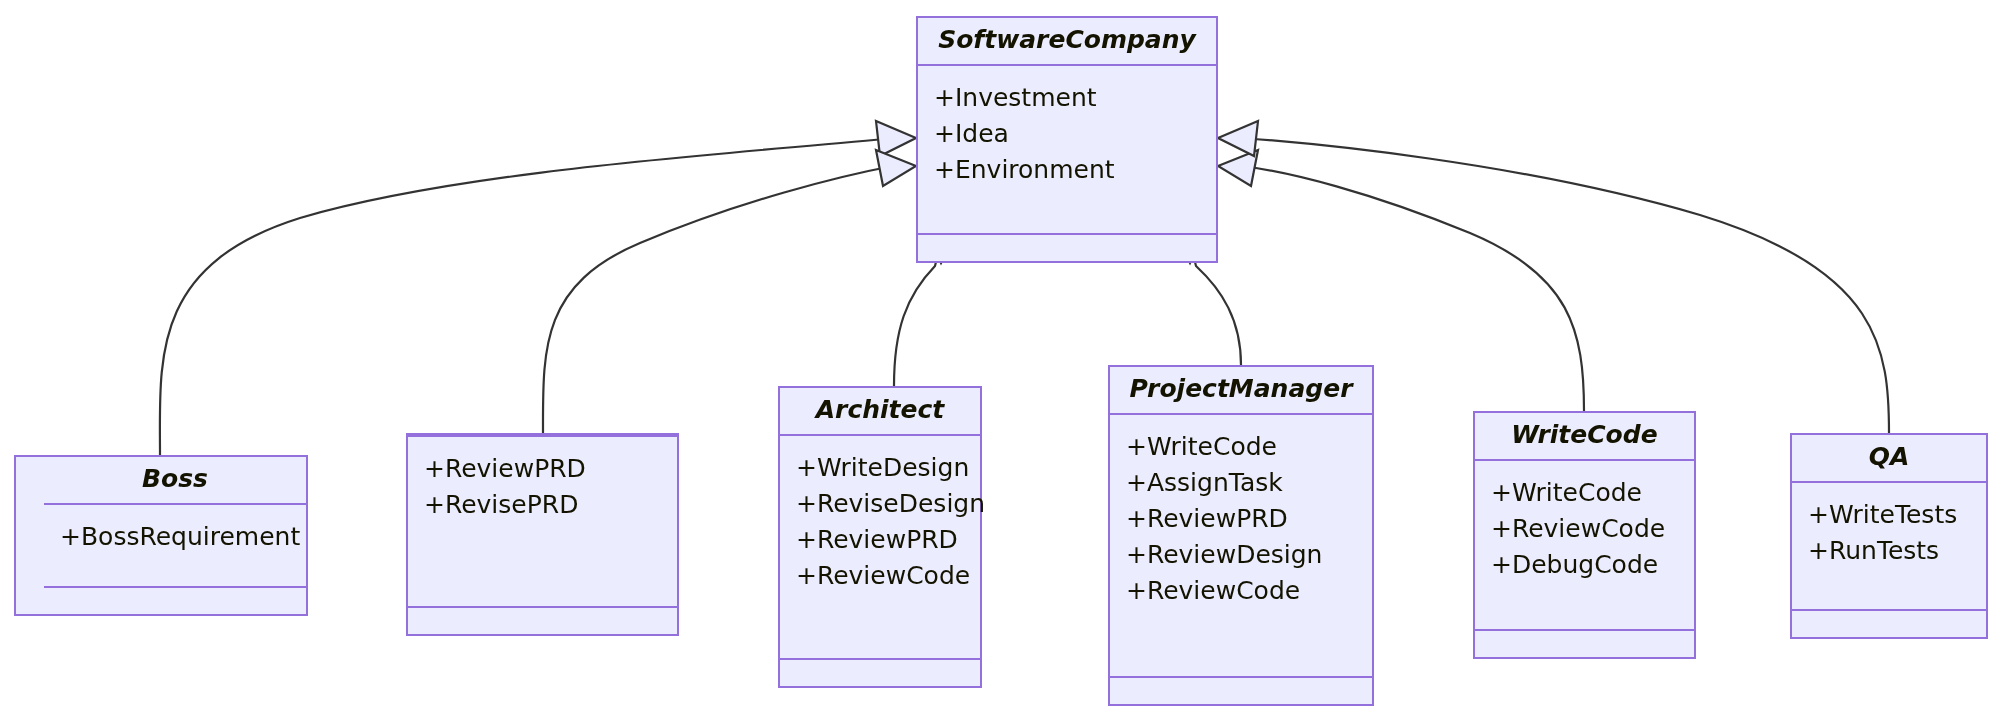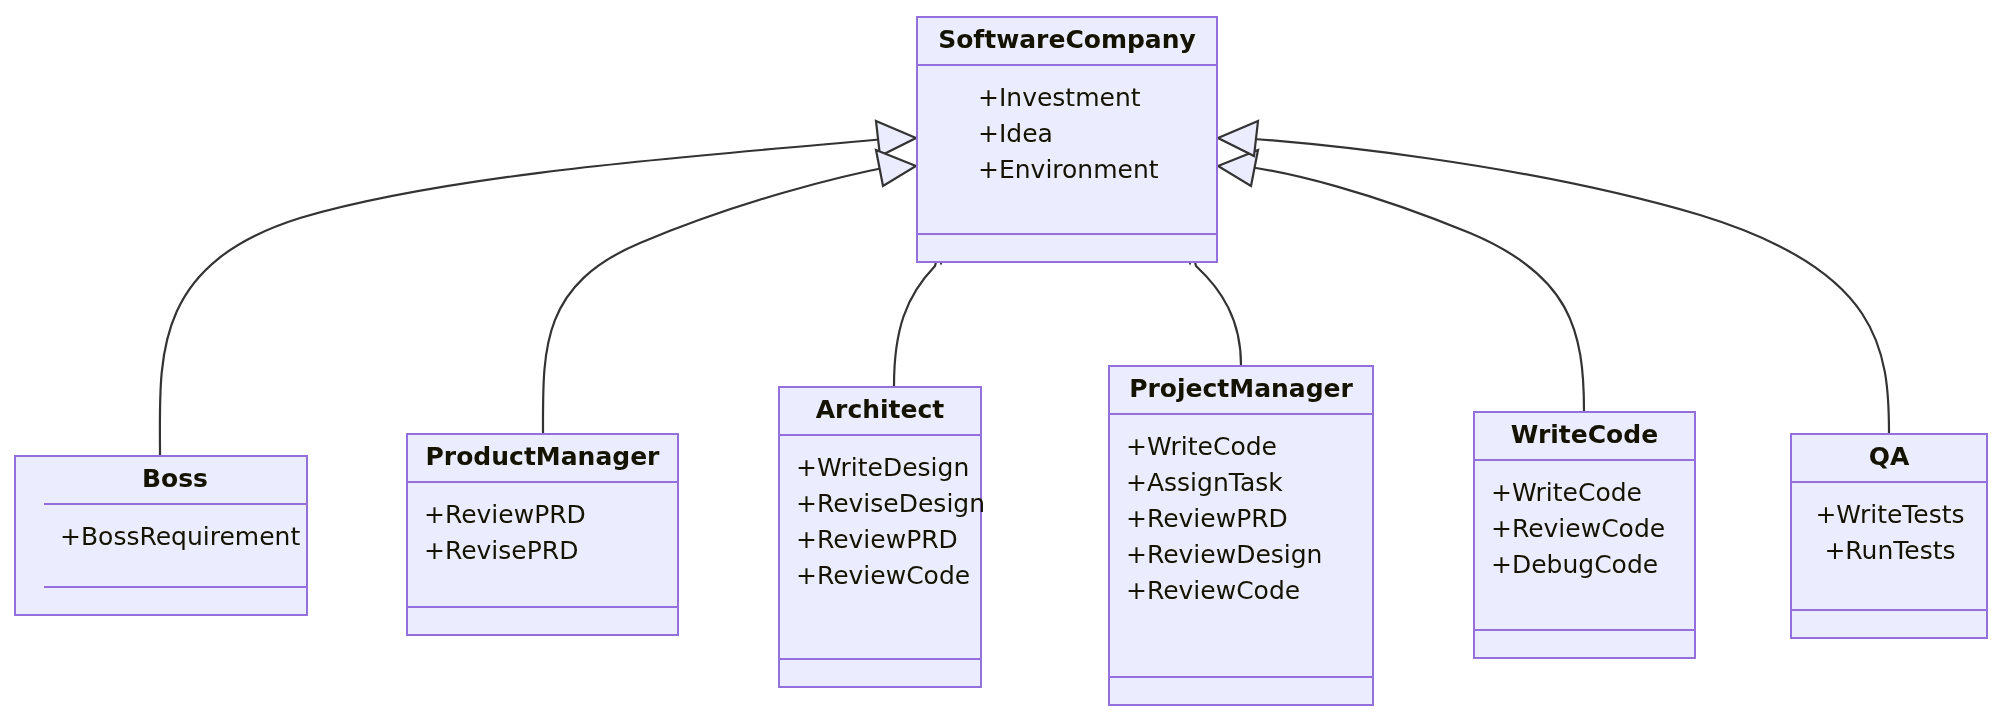--- a/index.html
+++ b/index.html
@@ -40,20 +40,21 @@
   }
 
   .class-name {
     font-weight: bold;
     font-size: 25px;
     color: #131300;
     text-align: center;
     padding: 8px 14px 10px 14px;
     line-height: 1.12;
     white-space: nowrap;
+    font-style: italic;
   }
 
   .divider {
     height: 0;
     border-top: 2px solid #9370DB;
     width: 100%;
   }
 
   .attr-list {
     padding: 14px 14px 14px 16px;
@@ -103,41 +104,40 @@
       <polygon points="941,263 922,226 959,228"></polygon>
       <polygon points="1190,263 1171,227 1208,225"></polygon>
       <polygon points="1218,166 1258,150 1251,186"></polygon>
       <polygon points="1218,138 1258,121 1254,156"></polygon>
     </g>
   </svg>
 
   <div class="uml-class" style="left:916px; top:16px; width:302px; height:247px;">
     <div class="class-name">SoftwareCompany</div>
     <div class="divider"></div>
-    <div class="attr-list" style="flex:1;margin-left:44px;">
+    <div class="attr-list" style="flex:1;">
       <div class="attr">+Investment</div>
       <div class="attr">+Idea</div>
       <div class="attr">+Environment</div>
     </div>
     <div class="divider"></div>
     <div class="method-list"></div>
   </div>
 
   <div class="uml-class" style="left:14px; top:455px; width:294px; height:161px;padding-left:28px;">
     <div class="class-name">Boss</div>
     <div class="divider"></div>
     <div class="attr-list" style="flex:1;">
       <div class="attr">+BossRequirement</div>
     </div>
     <div class="divider"></div>
     <div class="method-list"></div>
   </div>
 
   <div class="uml-class" style="left:406px; top:433px; width:273px; height:203px;">
-    <div class="class-name">ProductManager</div>
     <div class="divider"></div>
     <div class="attr-list" style="flex:1;">
       <div class="attr">+ReviewPRD</div>
       <div class="attr">+RevisePRD</div>
     </div>
     <div class="divider"></div>
     <div class="method-list"></div>
   </div>
 
   <div class="uml-class" style="left:778px; top:386px; width:204px; height:302px;">
@@ -175,21 +175,21 @@
       <div class="attr">+ReviewCode</div>
       <div class="attr">+DebugCode</div>
     </div>
     <div class="divider"></div>
     <div class="method-list"></div>
   </div>
 
   <div class="uml-class" style="left:1790px; top:433px; width:198px; height:206px;">
     <div class="class-name">QA</div>
     <div class="divider"></div>
-    <div class="attr-list" style="flex:1;align-items:center;">
+    <div class="attr-list" style="flex:1;">
       <div class="attr">+WriteTests</div>
       <div class="attr">+RunTests</div>
     </div>
     <div class="divider"></div>
     <div class="method-list"></div>
   </div>
 
 </div>
 
 </body></html>

